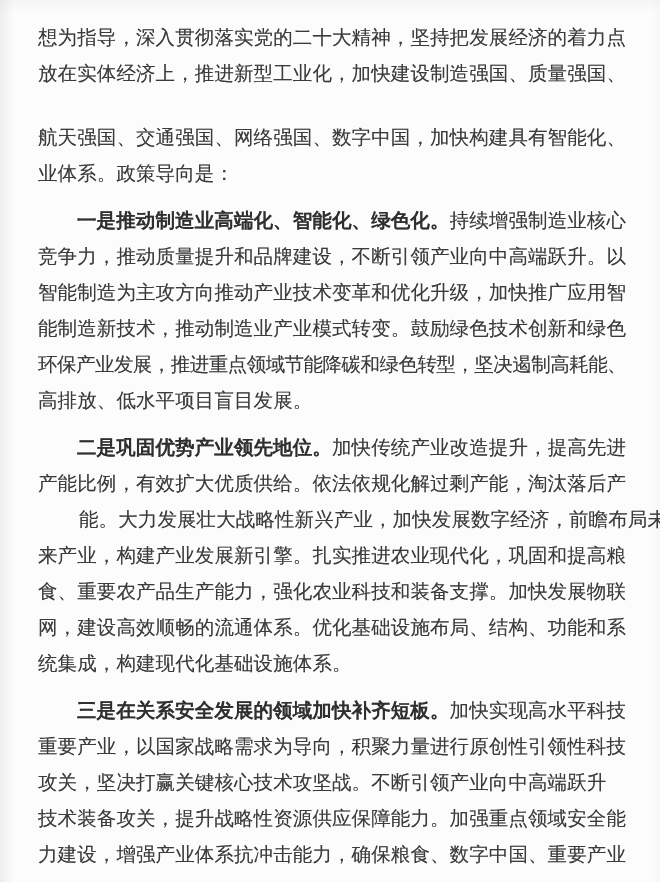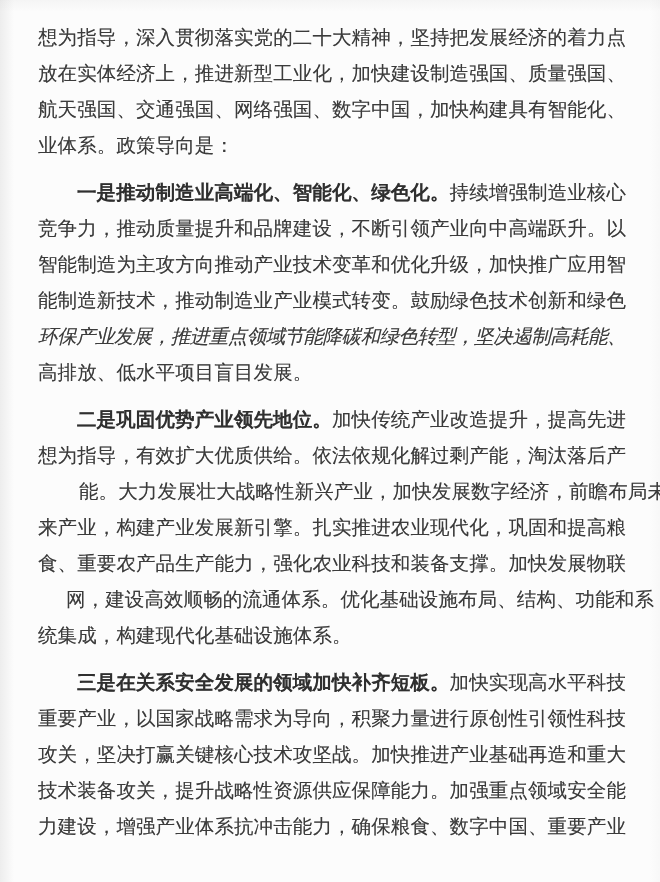--- a/index.html
+++ b/index.html
@@ -53,41 +53,41 @@
   }
 </style>
 </head>
 <body>
 
 <div class="page" style="background-color: rgb(252, 252, 252);">
   <div class="textblock" style="color: rgb(59, 59, 59);">
       <div class="para">
         <div class="line" style="letter-spacing: 0.1px;"><span class="seg">想为指导，深入贯彻落实党的二十大精神，坚持把发展经济的着力点</span></div>
         <div class="line" style="letter-spacing: 0.1px;"><span class="seg">放在实体经济上，推进新型工业化，加快建设制造强国、质量强国、</span></div>
-        <div class="line" style="letter-spacing: 0.1px;"><span class="seg">航天强国、交通强国、网络强国、数字中国，加快构建具有智能化、</span></div>
+        <div class="line" style="letter-spacing: 0.1px; margin-top: 28px;"><span class="seg">航天强国、交通强国、网络强国、数字中国，加快构建具有智能化、</span></div>
         <div class="line" style="letter-spacing: 0.1px; font-family: Liberation Serif, serif;"><span class="seg">业体系。政策导向是：</span></div>
       </div>
       <div class="para">
         <div class="line indent" style="letter-spacing: 0.11px;"><span class="seg bold" style="color: rgb(47, 47, 47);">一是推动制造业高端化、智能化、绿色化。</span><span class="seg">持续增强制造业核心</span></div>
         <div class="line" style="letter-spacing: 0.1px;"><span class="seg">竞争力，推动质量提升和品牌建设，不断引领产业向中高端跃升。以</span></div>
         <div class="line" style="letter-spacing: 0.1px;"><span class="seg">智能制造为主攻方向推动产业技术变革和优化升级，加快推广应用智</span></div>
         <div class="line" style="letter-spacing: 0.1px;"><span class="seg">能制造新技术，推动制造业产业模式转变。鼓励绿色技术创新和绿色</span></div>
-        <div class="line" style="letter-spacing: -0.53px; font-style: italic;"><span class="seg">环保产业发展，推进重点领域节能降碳和绿色转型，坚决遏制高耗能、</span></div>
+        <div class="line" style="letter-spacing: -0.53px;"><span class="seg">环保产业发展，推进重点领域节能降碳和绿色转型，坚决遏制高耗能、</span></div>
         <div class="line" style="letter-spacing: 0.1px;"><span class="seg">高排放、低水平项目盲目发展。</span></div>
       </div>
       <div class="para">
         <div class="line indent" style="letter-spacing: 0.11px;"><span class="seg bold" style="color: rgb(47, 47, 47);">二是巩固优势产业领先地位。</span><span class="seg">加快传统产业改造提升，提高先进</span></div>
-        <div class="line" style="letter-spacing: 0.1px;"><span class="seg">想为指导，有效扩大优质供给。依法依规化解过剩产能，淘汰落后产</span></div>
+        <div class="line" style="letter-spacing: 0.1px;"><span class="seg">产能比例，有效扩大优质供给。依法依规化解过剩产能，淘汰落后产</span></div>
         <div class="line" style="letter-spacing: 0.1px; margin-left: 41px;"><span class="seg">能。大力发展壮大战略性新兴产业，加快发展数字经济，前瞻布局未</span></div>
         <div class="line" style="letter-spacing: 0.1px;"><span class="seg">来产业，构建产业发展新引擎。扎实推进农业现代化，巩固和提高粮</span></div>
         <div class="line" style="letter-spacing: 0.1px;"><span class="seg">食、重要农产品生产能力，强化农业科技和装备支撑。加快发展物联</span></div>
-        <div class="line" style="letter-spacing: 0.1px; margin-left: 28px;"><span class="seg">网，建设高效顺畅的流通体系。优化基础设施布局、结构、功能和系</span></div>
+        <div class="line" style="letter-spacing: 0.1px;"><span class="seg">网，建设高效顺畅的流通体系。优化基础设施布局、结构、功能和系</span></div>
         <div class="line" style="letter-spacing: 0.1px;"><span class="seg">统集成，构建现代化基础设施体系。</span></div>
       </div>
       <div class="para">
         <div class="line indent" style="letter-spacing: 0.11px;"><span class="seg bold" style="color: rgb(47, 47, 47);">三是在关系安全发展的领域加快补齐短板。</span><span class="seg">加快实现高水平科技</span></div>
         <div class="line" style="letter-spacing: 0.1px;"><span class="seg">重要产业，以国家战略需求为导向，积聚力量进行原创性引领性科技</span></div>
-        <div class="line" style="letter-spacing: 0.1px;"><span class="seg">攻关，坚决打赢关键核心技术攻坚战。加快推进产业基础再造和重大</span></div>
+        <div class="line" style="letter-spacing: 0.1px;"><span class="seg">攻关，坚决打赢关键核心技术攻坚战。不断引领产业向中高端跃升</span></div>
         <div class="line" style="letter-spacing: 0.1px;"><span class="seg">技术装备攻关，提升战略性资源供应保障能力。加强重点领域安全能</span></div>
         <div class="line" style="letter-spacing: 0.1px;"><span class="seg">力建设，增强产业体系抗冲击能力，确保粮食、数字中国、重要产业</span></div>
       </div>
     </div>
 </div>
 
 </body></html>

